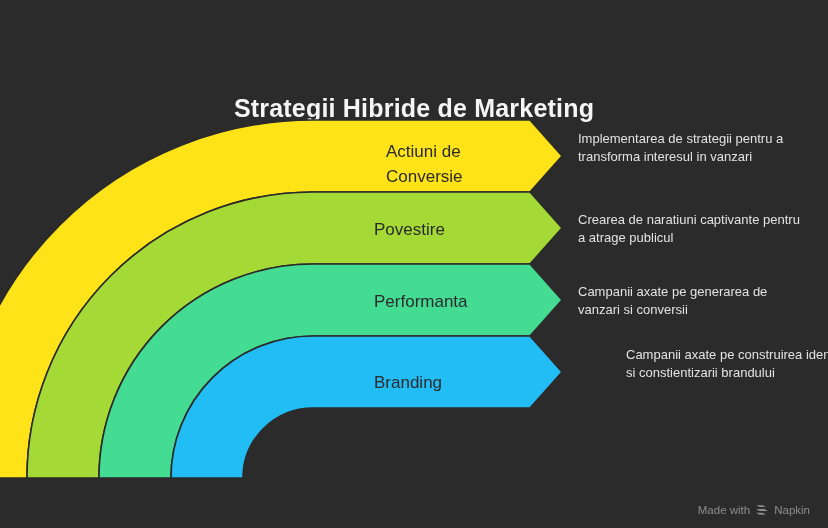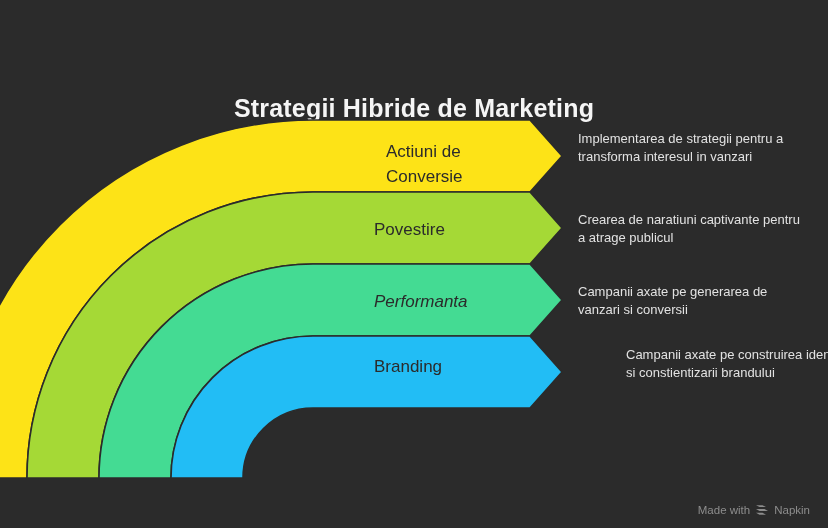--- a/index.html
+++ b/index.html
@@ -70,22 +70,22 @@
         <path d="M -45 478 A 358 358 0 0 1 313 120 L 530 120 L 562 156 L 530 192 L 313 192 A 286 286 0 0 0 27 478 Z" fill="#fde317" stroke="#2b2b2b" stroke-width="1.6" stroke-linejoin="round"></path>
         <path d="M 27 478 A 286 286 0 0 1 313 192 L 530 192 L 562 228 L 530 264 L 313 264 A 214 214 0 0 0 99 478 Z" fill="#a5d936" stroke="#2b2b2b" stroke-width="1.6" stroke-linejoin="round"></path>
         <path d="M 99 478 A 214 214 0 0 1 313 264 L 530 264 L 562 300 L 530 336 L 313 336 A 142 142 0 0 0 171 478 Z" fill="#44db93" stroke="#2b2b2b" stroke-width="1.6" stroke-linejoin="round"></path>
         <path d="M 171 478 A 142 142 0 0 1 313 336 L 530 336 L 562 372 L 530 408 L 313 408 A 70 70 0 0 0 243 478 Z" fill="#22bdf5" stroke="#2b2b2b" stroke-width="1.6" stroke-linejoin="round"></path>
       </g>
   </svg>
 
   <div class="band-label" style="left:374px;top:139px;margin-left:12px;">Actiuni de
 Conversie</div>
   <div class="band-label" style="left:374px;top:217px;">Povestire</div>
-  <div class="band-label" style="left:374px;top:289px;font-style:italic;">Performanta</div>
-  <div class="band-label" style="left:374px;top:354px;">Branding</div>
+  <div class="band-label" style="left:374px;top:289px;">Performanta</div>
+  <div class="band-label" style="left:374px;top:370px;">Branding</div>
 
   <div class="desc" style="top:130px;">Implementarea de strategii pentru a transforma interesul in vanzari</div>
   <div class="desc" style="top:211px;">Crearea de naratiuni captivante pentru a atrage publicul</div>
   <div class="desc" style="top:283px;">Campanii axate pe generarea de vanzari si conversii</div>
   <div class="desc" style="top:346px;margin-left:48px;">Campanii axate pe construirea identitatii si constientizarii brandului</div>
 
   <div class="watermark">
     <span>Made with</span>
     <svg class="wm-logo" viewBox="0 0 14 12">
       <path d="M1 1.2 L7.5 1.2 L11 3.1 L4.5 3.1 Z" fill="#8d8d8d"></path>

